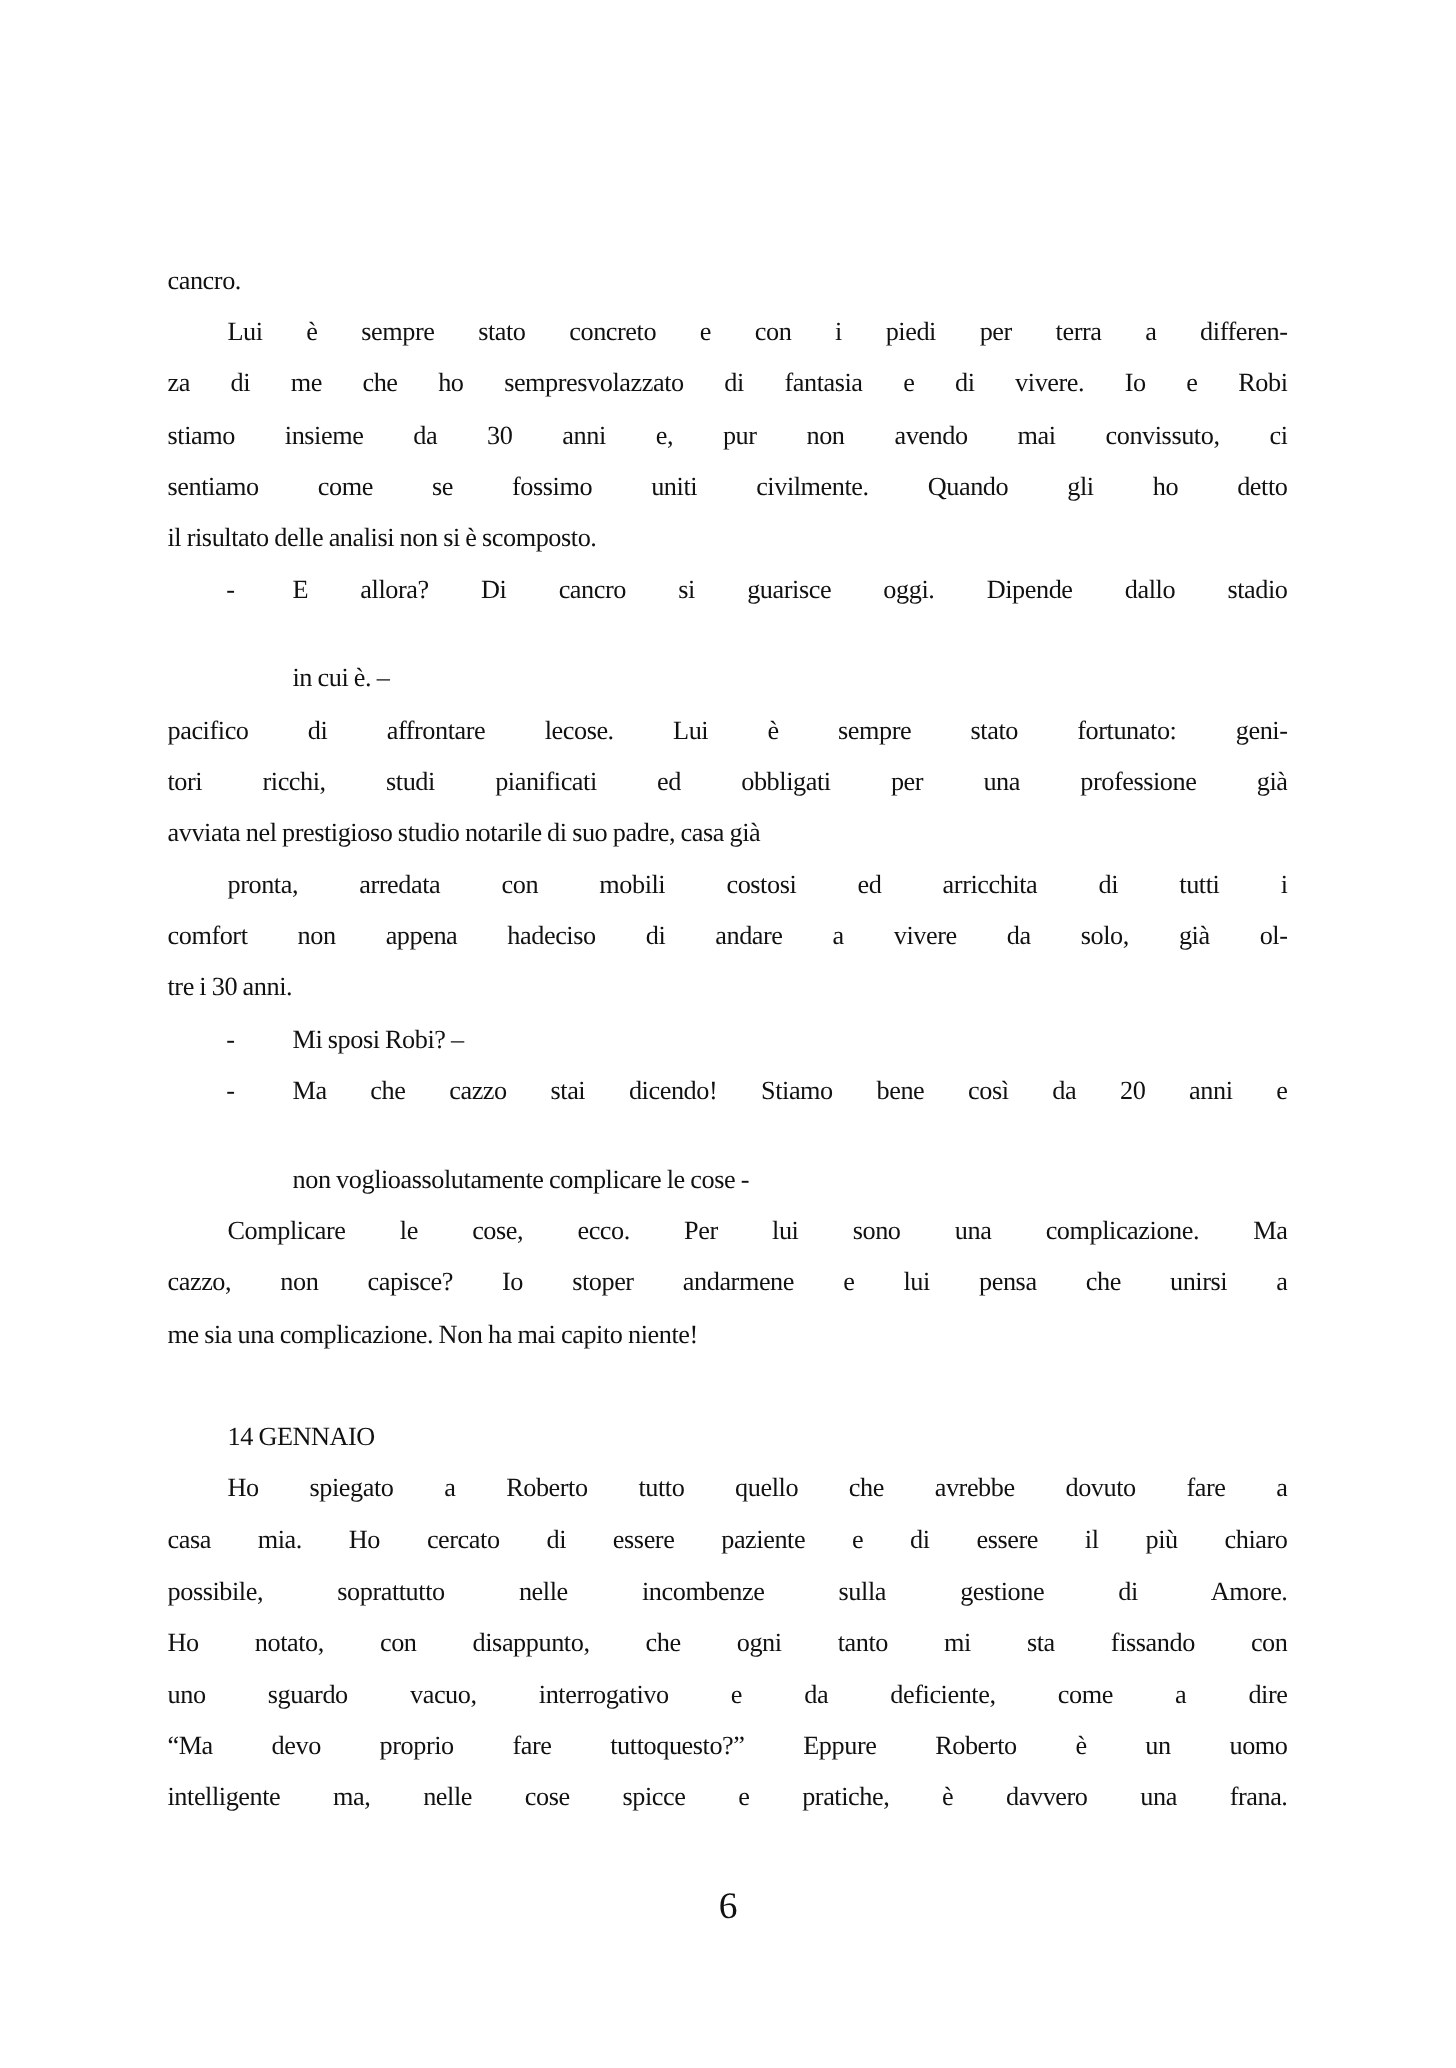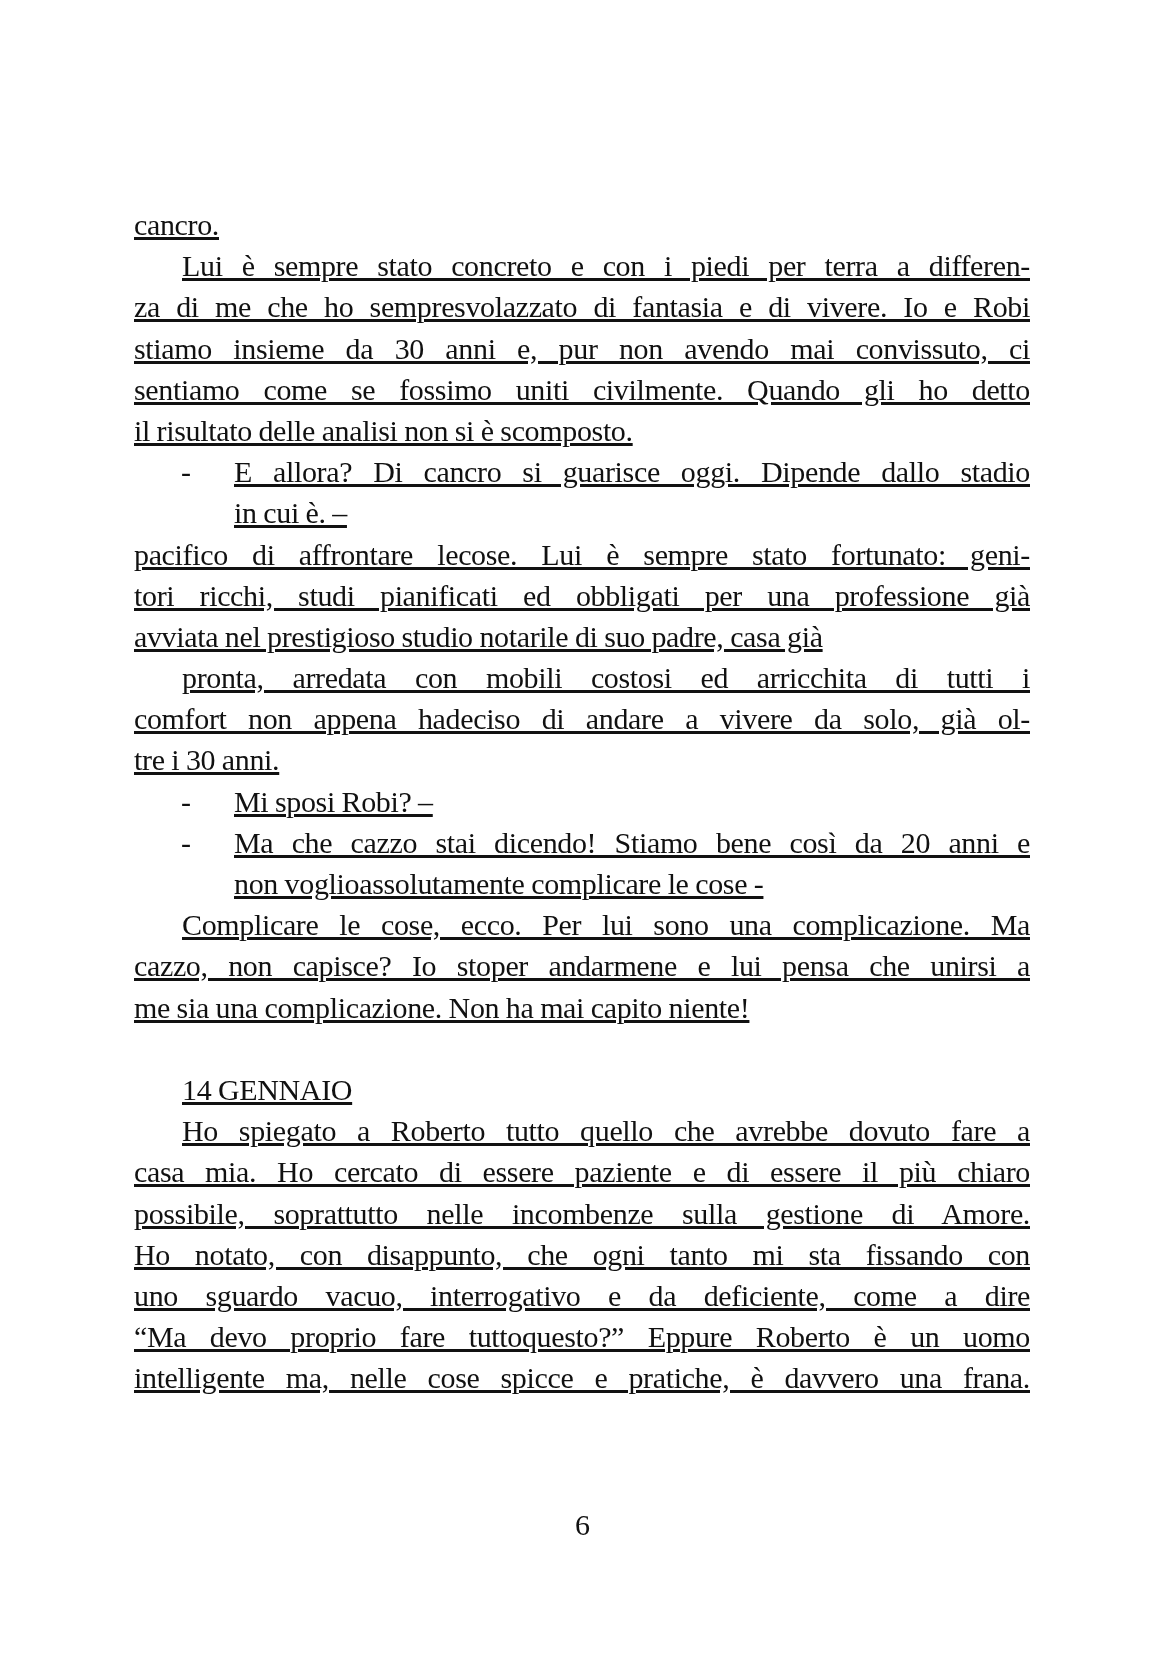--- a/index.html
+++ b/index.html
@@ -26,41 +26,41 @@
     .text-block {
       position: absolute;
       left: 134px;
       top: 204px;
       width: 896px;
     }
     .line {
       display: block;
       height: 41.2px;
       line-height: 41.2px;
-      font-size: 30px;
+      font-size: 21px;
       white-space: nowrap;
       letter-spacing: -0.35px;
       word-spacing: -0.5px;
-      text-decoration: underline;
     }
     .line.justify {
       text-align: justify;
       text-align-last: justify;
       white-space: normal;
       overflow: hidden;
     }
     .line.indent {
       padding-left: 48px;
     }
     .line.dialog {
       position: relative;
       padding-left: 100px;
     }
     .line.dialog-cont {
       padding-left: 100px;
+      margin-top: 30px;
     }
     .dash {
       position: absolute;
       left: 47px;
       top: 0;
     }
     .blank {
       display: block;
       height: 41.2px;
     }

